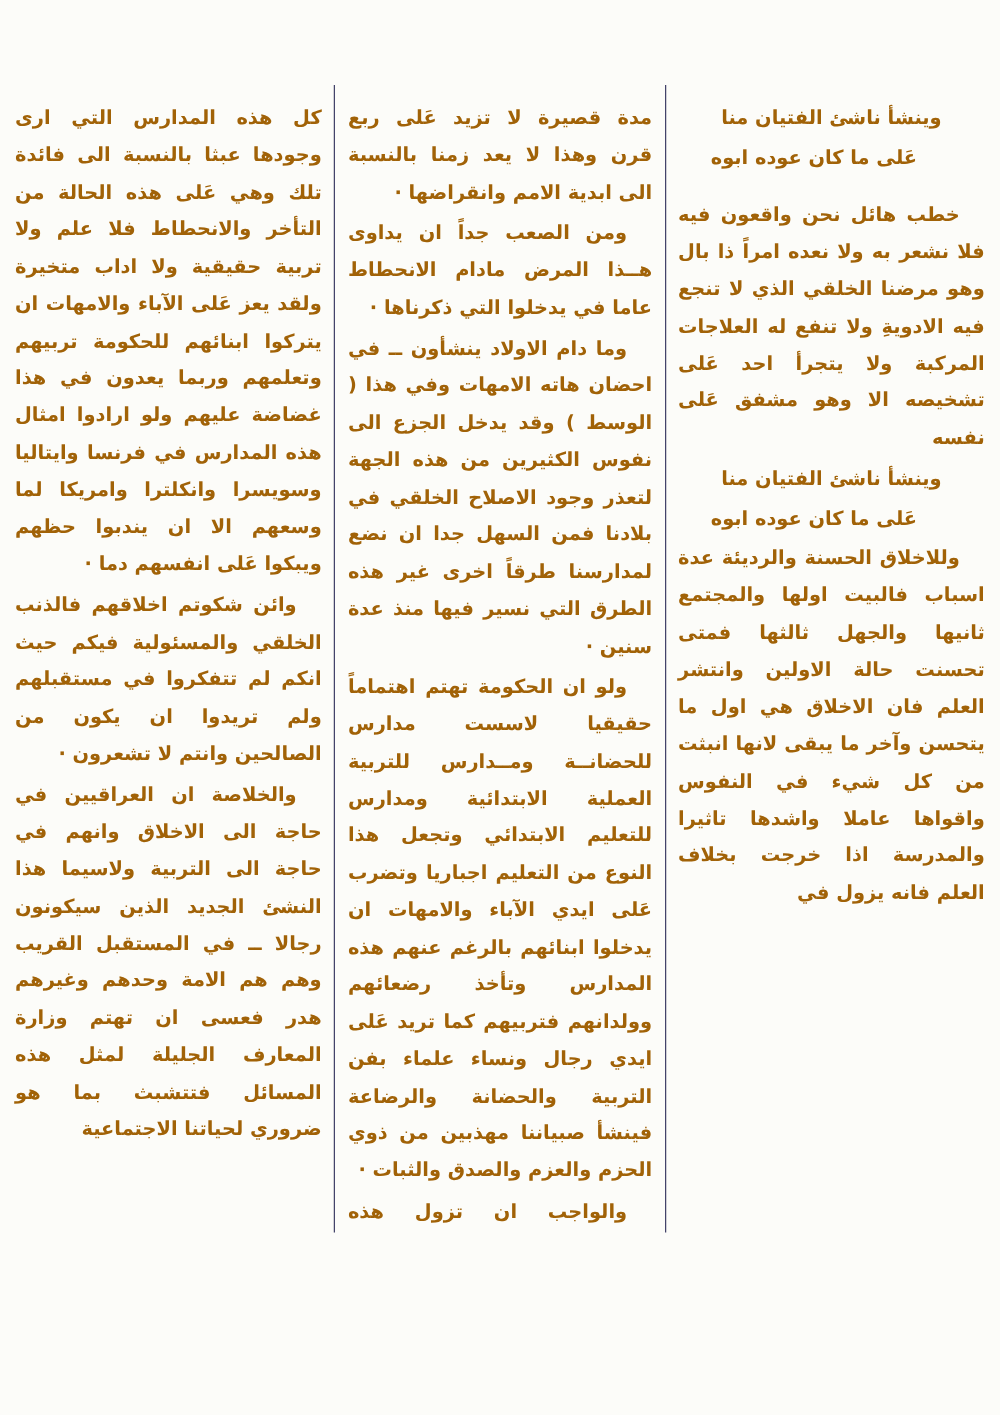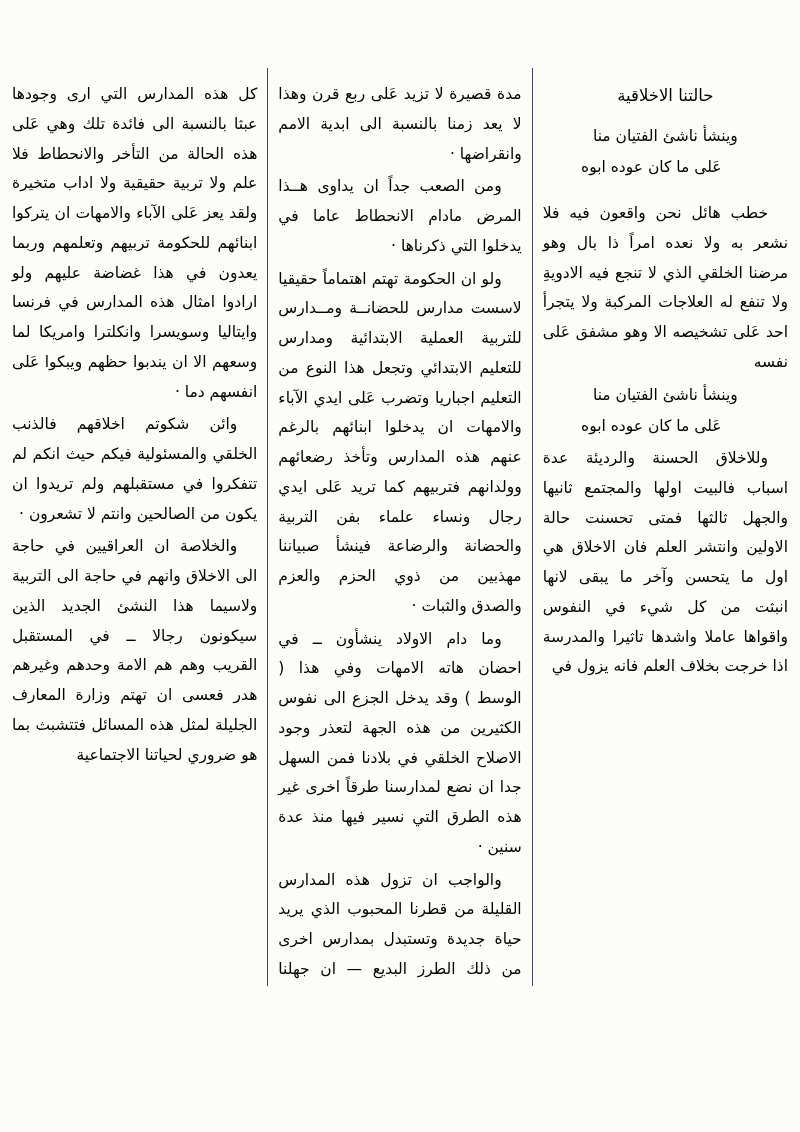--- a/index.html
+++ b/index.html
@@ -23,25 +23,26 @@
     display: flex;
     direction: rtl;
     padding: 68px 2px 0 2px;
     box-sizing: border-box;
   }
   .col {
     width: 33.333%;
     box-sizing: border-box;
     height: 918px;
     padding: 12px 10px 0 10px;
-    color: #000000;
+    color: #a16207;
     font-size: 15.5px;
     line-height: 1.92;
     text-align: justify;
     overflow: hidden;
+    font-weight: bold;
   }
   .col-middle {
     border-right: 1.5px solid #43436a;
     border-left: 1.5px solid #43436a;
   }
   .col p {
     margin: 0 0 3px 0;
     text-indent: 20px;
   }
   .col p.continuation {
@@ -66,34 +67,33 @@
     margin-bottom: 16px !important;
   }
 </style>
 </head>
 <body>
 
 <div class="page">
   <div class="columns">
 
     <div class="col col-right">
-      <p class="article-title">حالتنا الاخلاقية</p>
       <p class="verse">وينشأ ناشئ الفتيان منا</p>
       <p class="verse second verse-gap">عَلى ما كان عوده ابوه</p>
       <p>خطب هائل نحن واقعون فيه فلا نشعر به ولا نعده امراً ذا بال وهو مرضنا الخلقي الذي لا تنجع فيه الادويةِ ولا تنفع له العلاجات المركبة ولا يتجرأ احد عَلى تشخيصه الا وهو مشفق عَلى نفسه</p>
       <p class="verse">وينشأ ناشئ الفتيان منا</p>
       <p class="verse second">عَلى ما كان عوده ابوه</p>
       <p>وللاخلاق الحسنة والرديئة عدة اسباب فالبيت اولها والمجتمع ثانيها والجهل ثالثها فمتى تحسنت حالة الاولين وانتشر العلم فان الاخلاق هي اول ما يتحسن وآخر ما يبقى لانها انبثت من كل شيء في النفوس واقواها عاملا واشدها تاثيرا والمدرسة اذا خرجت بخلاف العلم فانه يزول في</p>
     </div>
 
     <div class="col col-middle">
       <p class="continuation">مدة قصيرة لا تزيد عَلى ربع قرن وهذا لا يعد زمنا بالنسبة الى ابدية الامم وانقراضها ·</p>
       <p>ومن الصعب جداً ان يداوى هــذا المرض مادام الانحطاط عاما في يدخلوا التي ذكرناها ·</p>
+      <p>وما دام الاولاد ينشأون ــ في احضان هاته الامهات وفي هذا ( الوسط ) وقد يدخل الجزع الى نفوس الكثيرين من هذه الجهة لتعذر وجود الاصلاح الخلقي في بلادنا فمن السهل جدا ان نضع لمدارسنا طرقاً اخرى غير هذه الطرق التي نسير فيها منذ عدة سنين ·</p>
       <p>ولو ان الحكومة تهتم اهتماماً حقيقيا لاسست مدارس للحضانــة ومــدارس للتربية العملية الابتدائية ومدارس للتعليم الابتدائي وتجعل هذا النوع من التعليم اجباريا وتضرب عَلى ايدي الآباء والامهات ان يدخلوا ابنائهم بالرغم عنهم هذه المدارس وتأخذ رضعائهم وولدانهم فتربيهم كما تريد عَلى ايدي رجال ونساء علماء بفن التربية والحضانة والرضاعة فينشأ صبياننا مهذبين من ذوي الحزم والعزم والصدق والثبات ·</p>
-      <p>وما دام الاولاد ينشأون ــ في احضان هاته الامهات وفي هذا ( الوسط ) وقد يدخل الجزع الى نفوس الكثيرين من هذه الجهة لتعذر وجود الاصلاح الخلقي في بلادنا فمن السهل جدا ان نضع لمدارسنا طرقاً اخرى غير هذه الطرق التي نسير فيها منذ عدة سنين ·</p>
       <p>والواجب ان تزول هذه المدارس القليلة من قطرنا المحبوب الذي يريد حياة جديدة وتستبدل بمدارس اخرى من ذلك الطرز البديع — ان جهلنا بالحضانة هو السبب الوحيد ــ في كثرة الوفيات وانتشار الامراض ونشو به الخلقة ورداءة الصحة والام لا تعرف الطرق اللازمةِ لغذاء رضيعها وتمريضه وتربيته تربية صحيحة — ان مدرسة واحدة من هذا النوع افضل عندي من</p>
     </div>
 
     <div class="col col-left">
       <p class="continuation">كل هذه المدارس التي ارى وجودها عبثا بالنسبة الى فائدة تلك وهي عَلى هذه الحالة من التأخر والانحطاط فلا علم ولا تربية حقيقية ولا اداب متخيرة ولقد يعز عَلى الآباء والامهات ان يتركوا ابنائهم للحكومة تربيهم وتعلمهم وربما يعدون في هذا غضاضة عليهم ولو ارادوا امثال هذه المدارس في فرنسا وايتاليا وسويسرا وانكلترا وامريكا لما وسعهم الا ان يندبوا حظهم ويبكوا عَلى انفسهم دما ·</p>
       <p>وائن شكوتم اخلاقهم فالذنب الخلقي والمسئولية فيكم حيث انكم لم تتفكروا في مستقبلهم ولم تريدوا ان يكون من الصالحين وانتم لا تشعرون ·</p>
       <p>والخلاصة ان العراقيين في حاجة الى الاخلاق وانهم في حاجة الى التربية ولاسيما هذا النشئ الجديد الذين سيكونون رجالا ــ في المستقبل القريب وهم هم الامة وحدهم وغيرهم هدر فعسى ان تهتم وزارة المعارف الجليلة لمثل هذه المسائل فتتشبث بما هو ضروري لحياتنا الاجتماعية</p>
     </div>
 
   </div>

